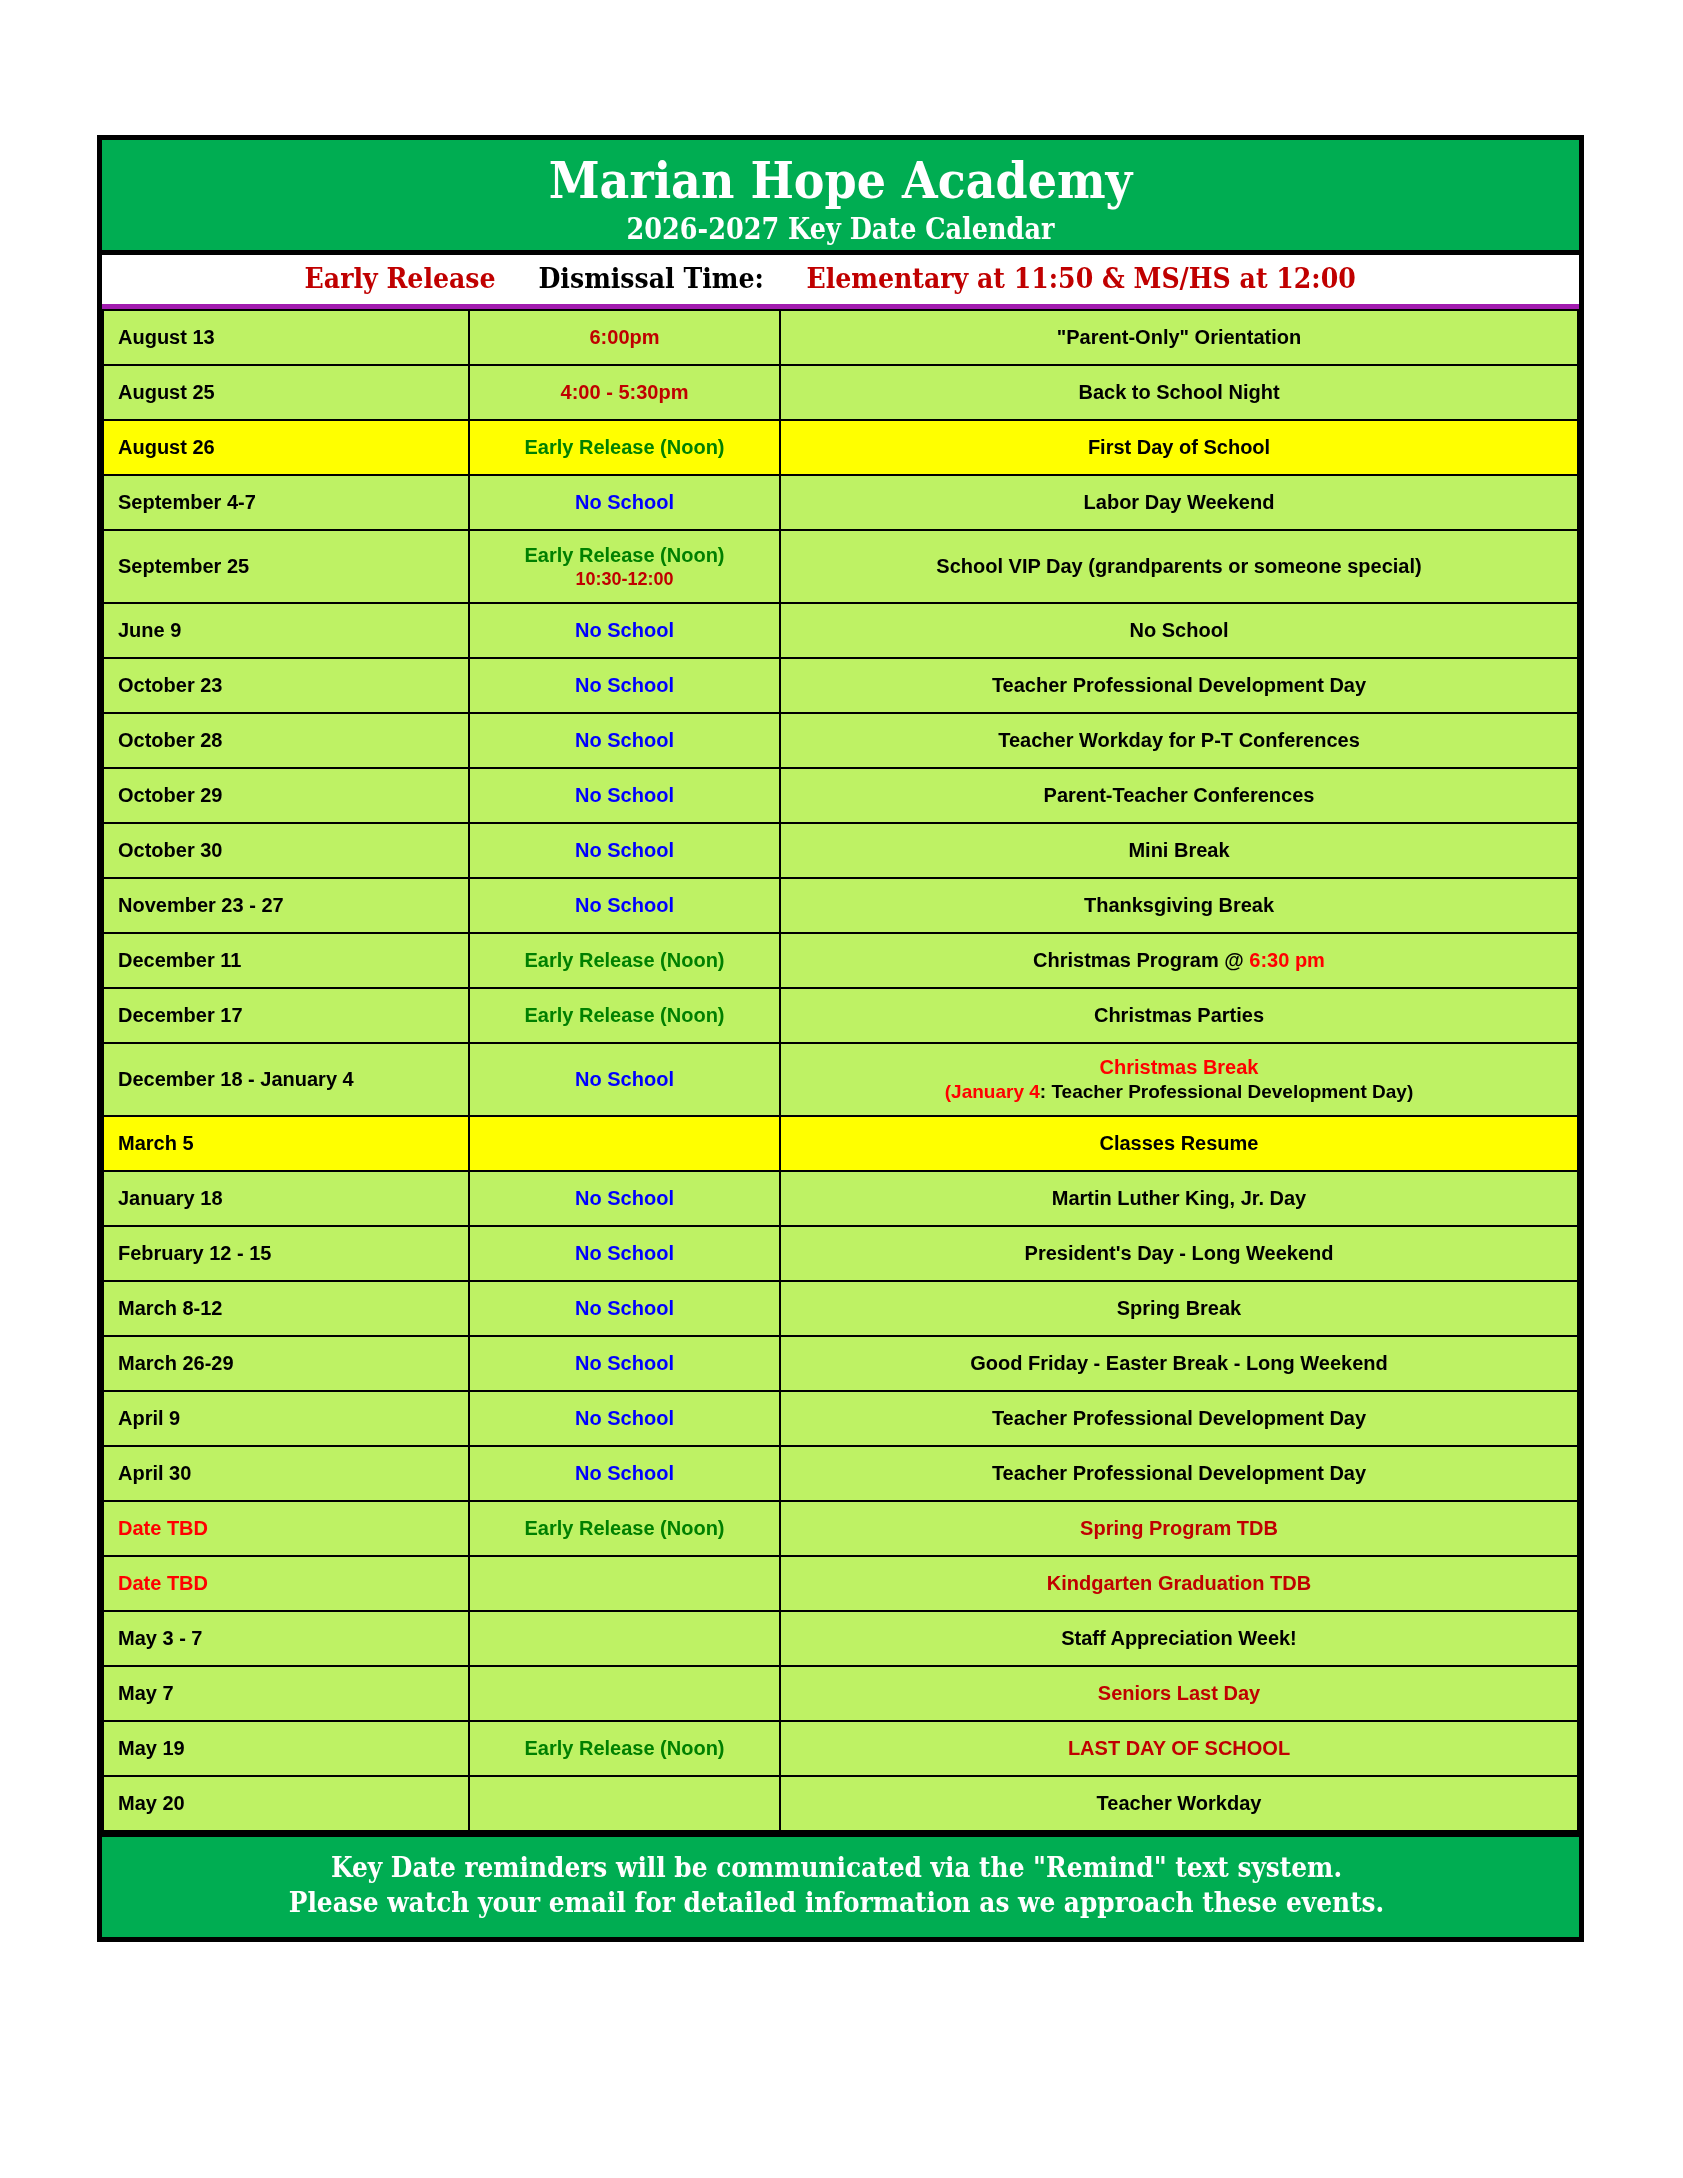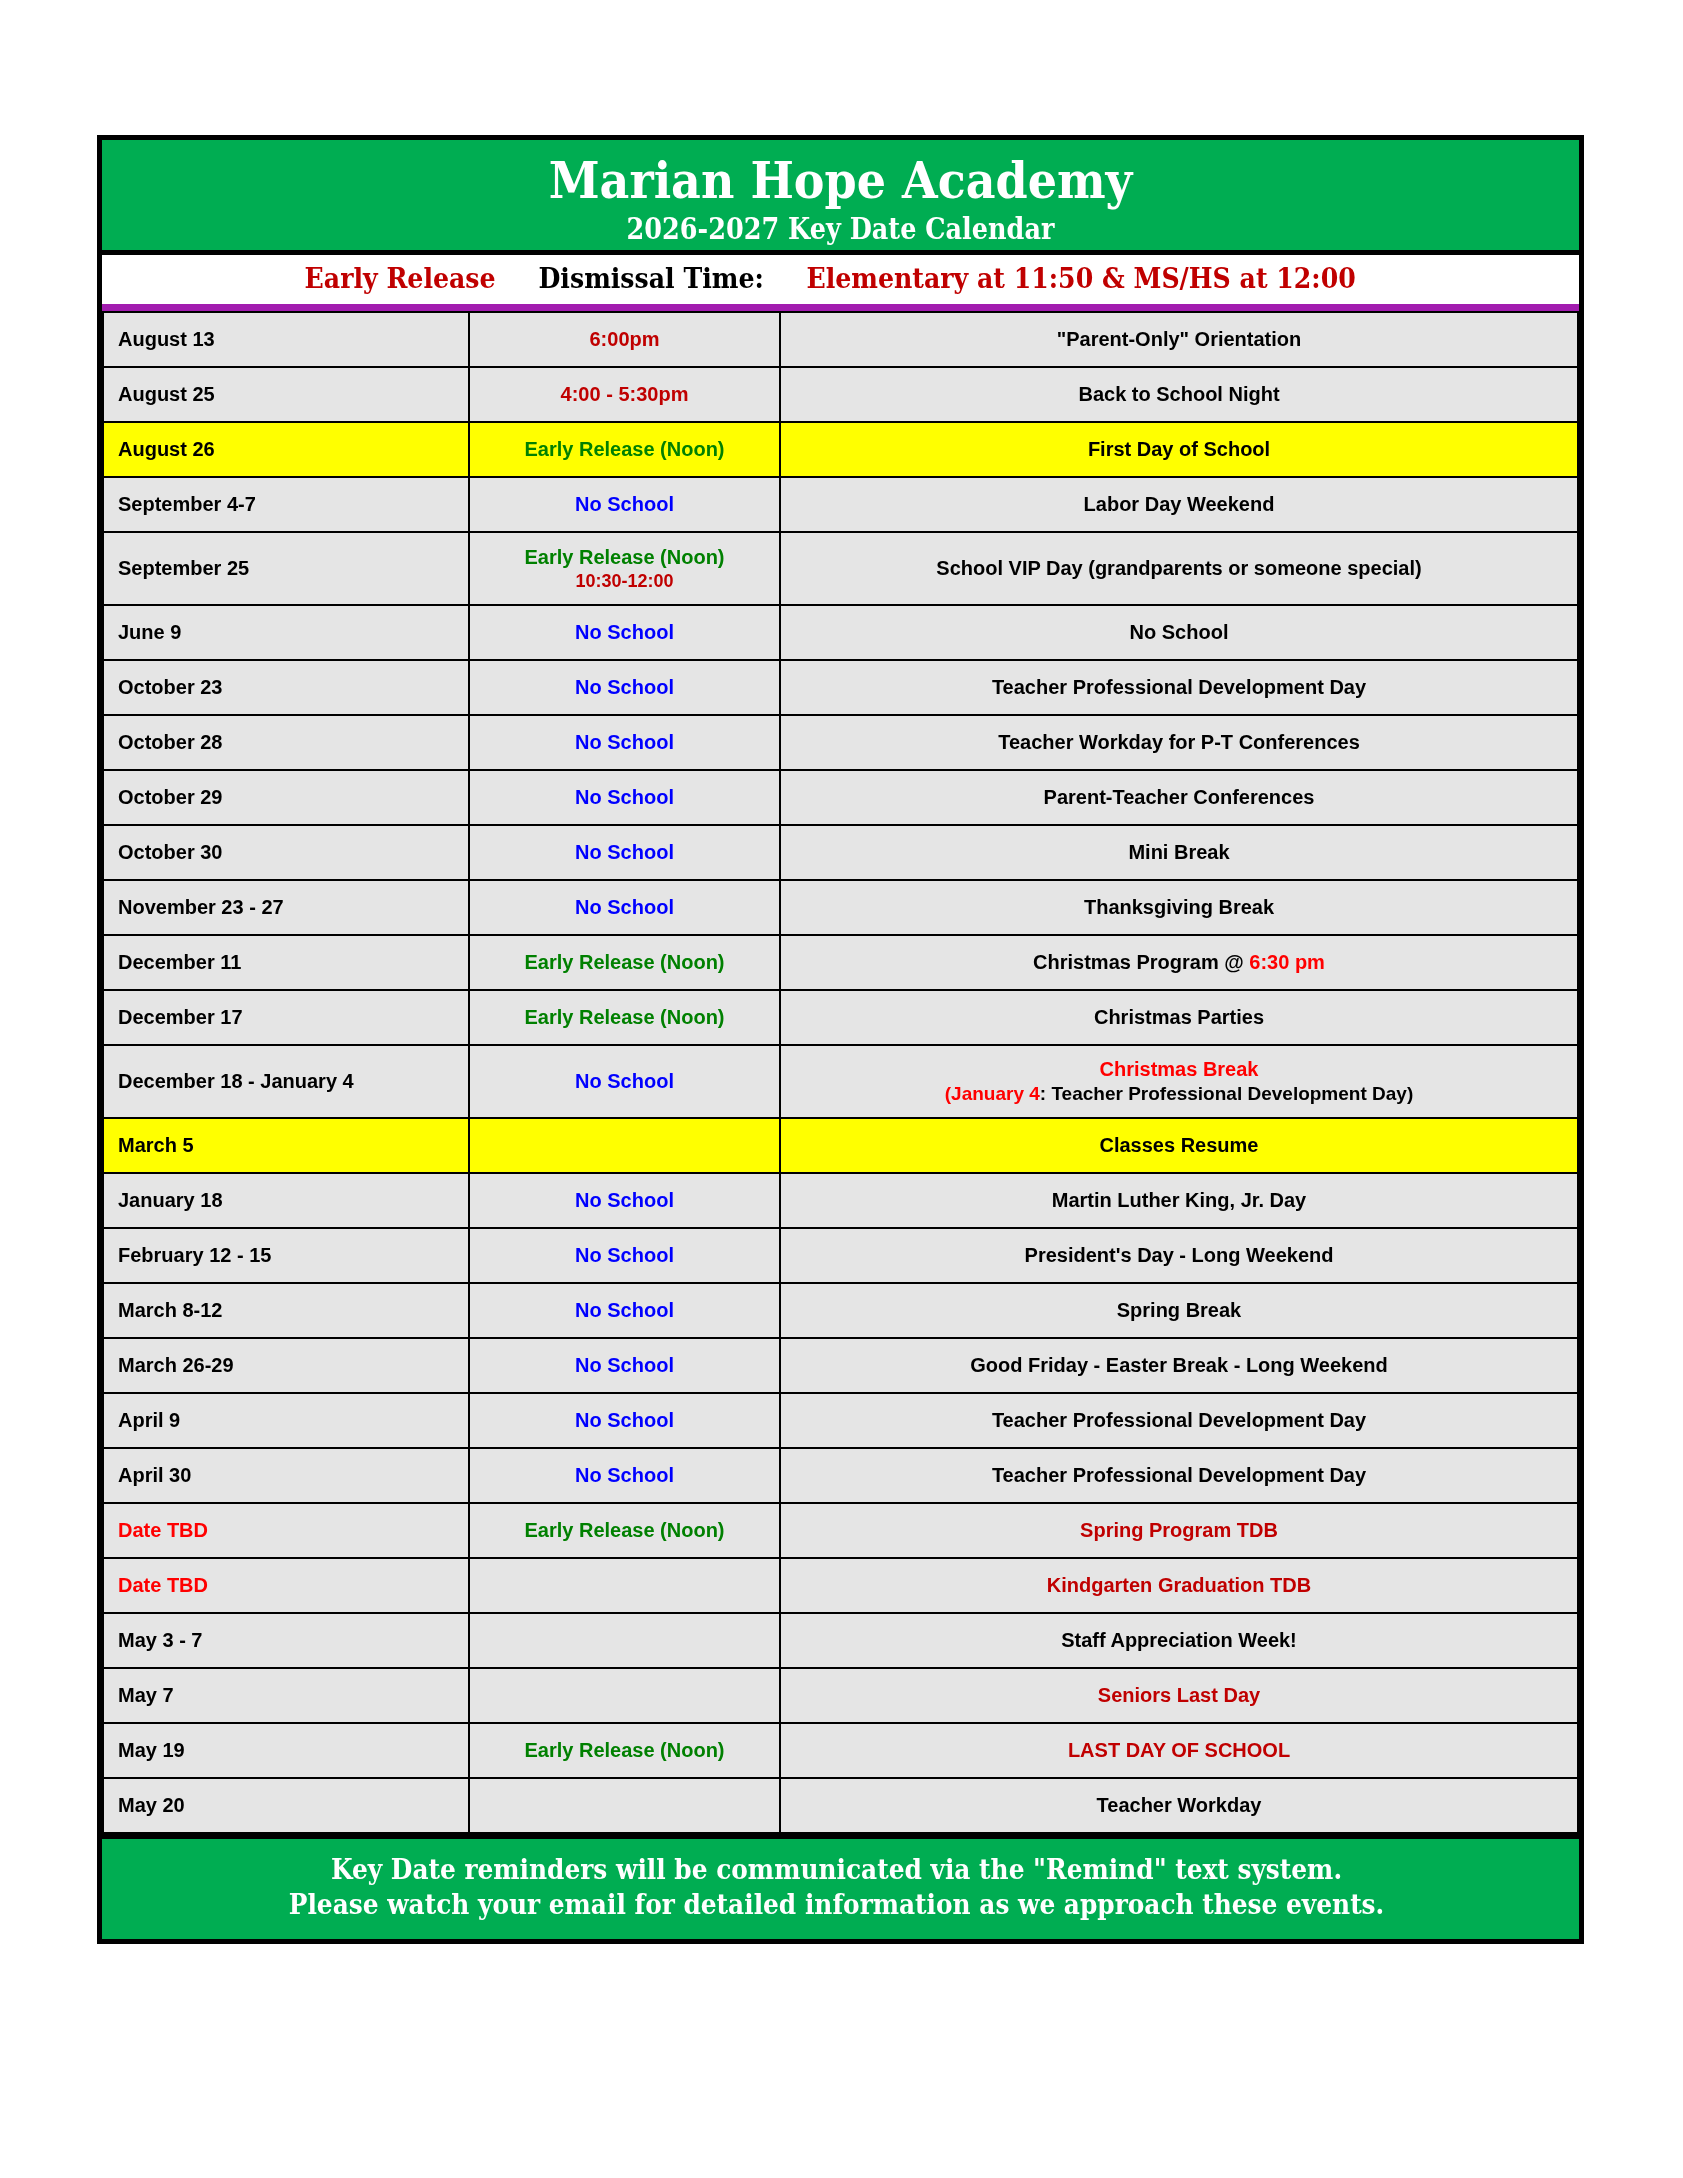--- a/index.html
+++ b/index.html
@@ -54,41 +54,41 @@
     line-height: 1.2;
     color: #ffffff;
     margin-top: 4px;
     transform: scaleX(0.88);
   }
 
   
   .subtitle-bar {
     text-align: center;
     padding: 7px 0 9px 0;
-    border-bottom: 7px solid #a21caf;
+    border-bottom: 5px solid #a21caf;
     background: #ffffff;
     white-space: nowrap;
   }
   .subtitle-bar span {
     font-family: "DejaVu Serif", "Liberation Serif", serif;
     font-weight: bold;
     font-size: 28px;
     transform: scaleX(0.9);
     display: inline-block;
     vertical-align: baseline;
   }
   .st-red   { color: #c00000; }
   .st-black { color: #000000; }
 
   
   table.keydates {
     width: 100%;
     border-collapse: collapse;
     table-layout: fixed;
-    background: #e5e5e5;
+    background: #bef264;
   }
   table.keydates col.c-date  { width: 366px; }
   table.keydates col.c-time  { width: 311px; }
   table.keydates col.c-event { width: auto; }
 
   table.keydates td {
     border: 2px solid #000000;
     padding: 0 10px;
     height: 53px;
     vertical-align: middle;

